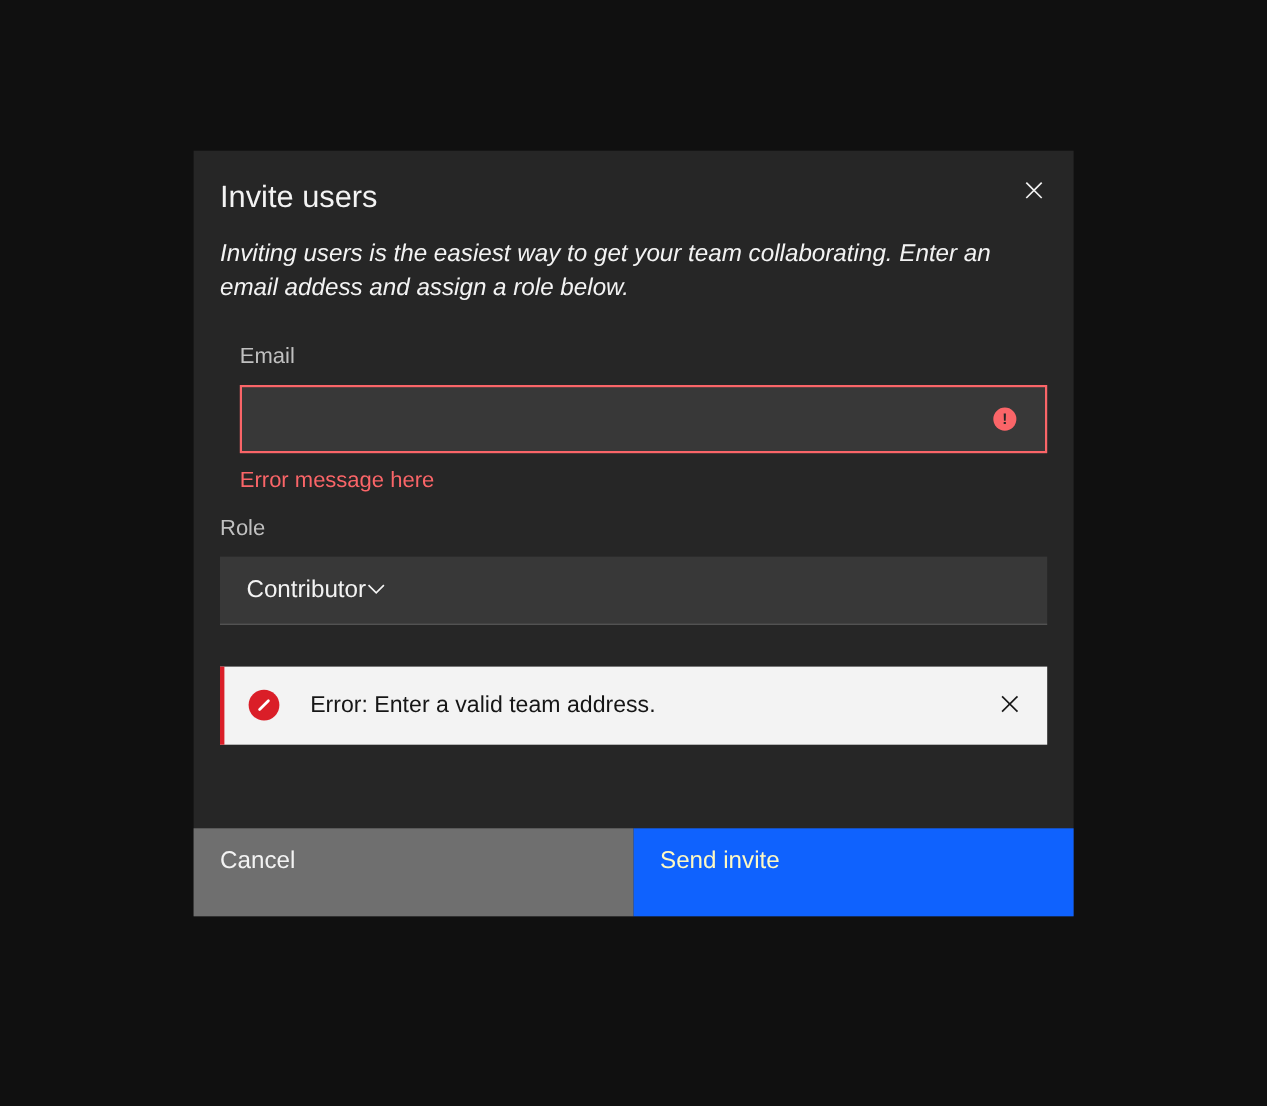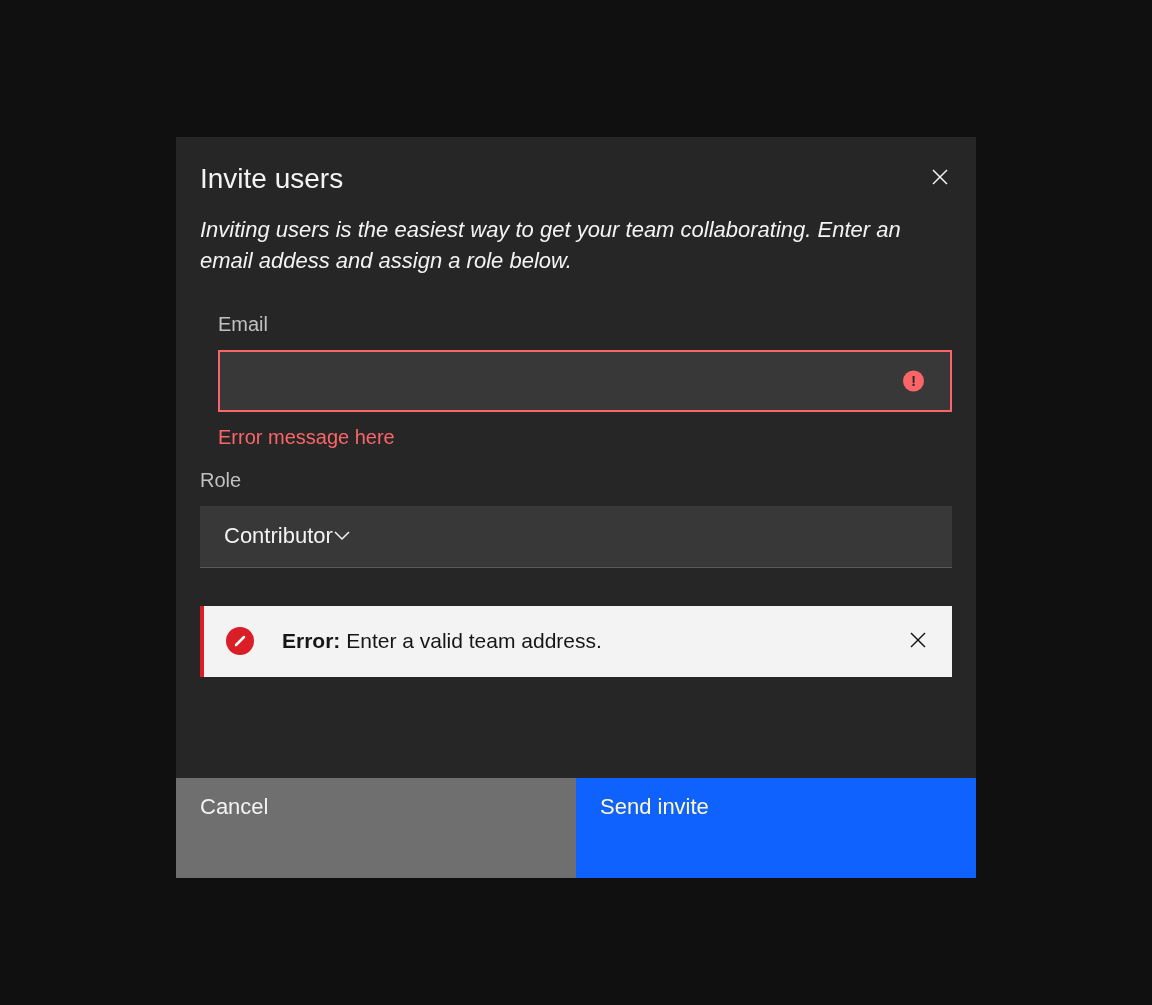--- a/index.html
+++ b/index.html
@@ -19,21 +19,21 @@
     }
     .modal {
       width: 800px;
       background: #262626;
       display: flex;
       flex-direction: column;
     }
     .modal-header {
       display: flex;
       justify-content: space-between;
-      align-items: center;
+      align-items: flex-start;
       padding: 24px 24px 0 24px;
     }
     .modal-title {
       color: #f3f3f3;
       font-size: 28px;
       font-weight: 400;
       line-height: 1.3;
     }
     .close-btn {
       background: none;
@@ -164,21 +164,21 @@
     .notification-icon svg {
       width: 14px;
       height: 14px;
     }
     .notification-text {
       flex: 1;
       color: #161616;
       font-size: 21px;
     }
     .notification-text .error-prefix {
-      font-weight: 700;
+      font-weight: 400;
     }
     .notification-close {
       background: none;
       border: none;
       cursor: pointer;
       padding: 4px;
       display: flex;
       align-items: center;
       justify-content: center;
     }
@@ -187,30 +187,29 @@
       height: 20px;
       stroke: #161616;
       stroke-width: 1.5;
     }
     .modal-footer {
       display: flex;
       margin-top: 76px;
     }
     .footer-btn {
       flex: 1;
-      height: 100px;
+      height: 80px;
       border: none;
       font-size: 22px;
       font-weight: 400;
       text-align: left;
       padding: 16px 0 0 24px;
       cursor: pointer;
       display: flex;
       align-items: flex-start;
-      margin-top: 25px;
     }
     .cancel-btn {
       background: #6f6f6f;
       color: #f3f3f3;
     }
     .send-btn {
       background: #0f62fe;
       color: #fef9c3;
     }
   </style>

